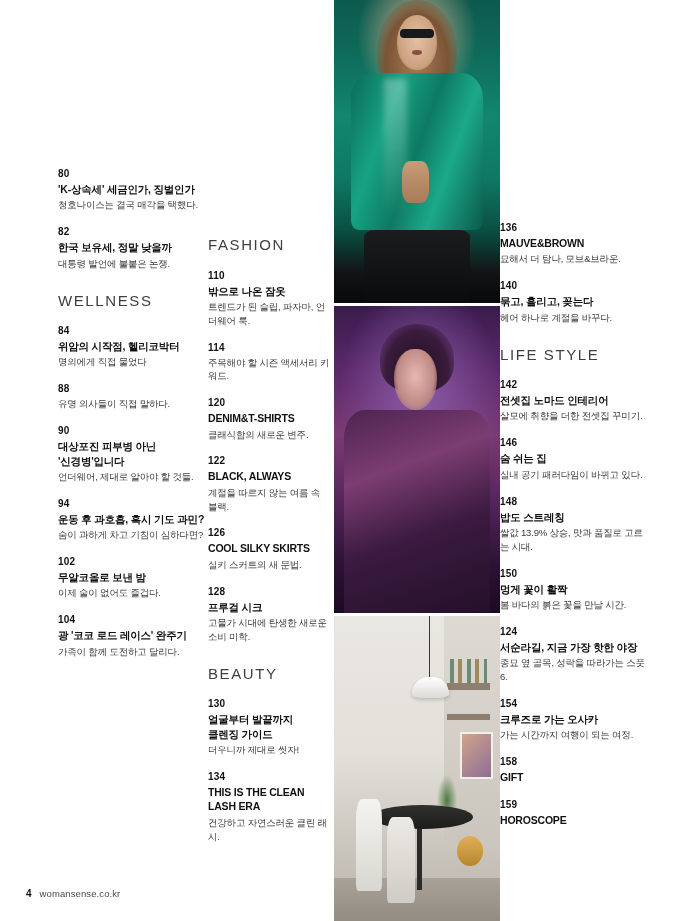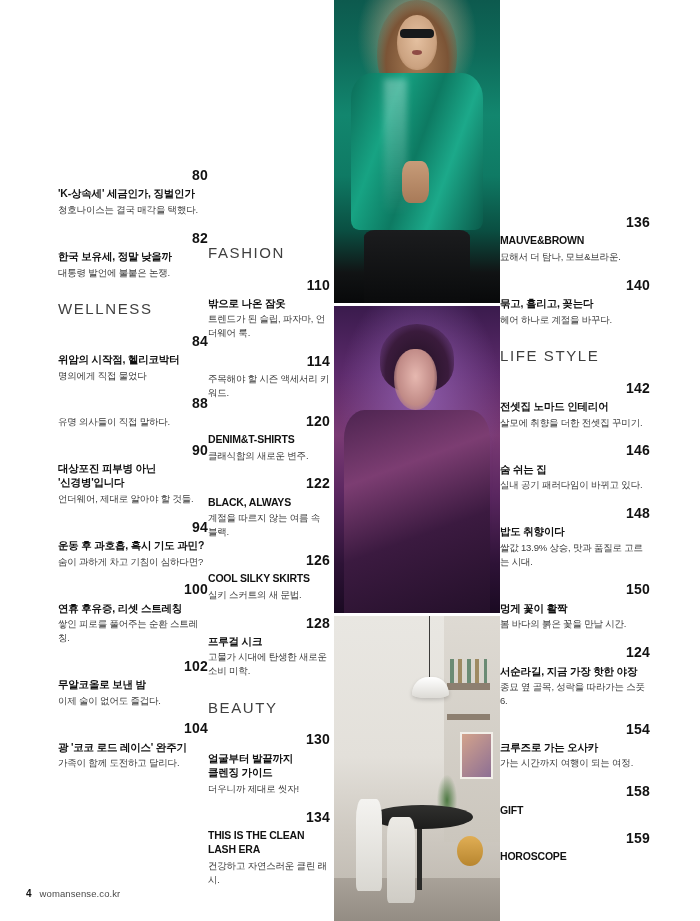--- a/index.html
+++ b/index.html
@@ -22,33 +22,32 @@
     box-sizing: border-box;
   }
 
   
   .col {
     position: absolute;
     top: 0;
     box-sizing: border-box;
   }
   .col-1 { left: 58px;  width: 150px; top: 168px; }
-  .col-2 { left: 208px; width: 122px; top: 245px; }
-  .col-3 { left: 500px; width: 150px; top: 215px; }
+  .col-2 { left: 208px; width: 122px; top: 237px; }
+  .col-3 { left: 500px; width: 150px; top: 222px; }
 
   
   .entry { margin-bottom: 14px; }
   .entry .num {
-    font-size: 14px;
+    font-size: 10px;
     font-weight: 700;
     letter-spacing: 0.2px;
     color: #111;
     margin-bottom: 3px;
     line-height: 1.1;
-    text-align: right;
   }
   .entry .title {
     font-size: 10.5px;
     font-weight: 700;
     color: #111;
     line-height: 1.38;
     letter-spacing: -0.2px;
     margin-bottom: 2px;
   }
   .entry .desc {
@@ -285,25 +284,20 @@
         <div class="num">90</div>
         <div class="title">대상포진 피부병 아닌<br>'신경병'입니다</div>
         <div class="desc">언더웨어, 제대로 알아야 할 것들.</div>
       </div>
       <div class="entry">
         <div class="num">94</div>
         <div class="title">운동 후 과호흡, 혹시 기도 과민?</div>
         <div class="desc">숨이 과하게 차고 기침이 심하다면?</div>
       </div>
       <div class="entry">
-        <div class="num">100</div>
-        <div class="title">연휴 후유증, 리셋 스트레칭</div>
-        <div class="desc">쌓인 피로를 풀어주는 순환 스트레칭.</div>
-      </div>
-      <div class="entry">
         <div class="num">102</div>
         <div class="title">무알코올로 보낸 밤</div>
         <div class="desc">이제 술이 없어도 즐겁다.</div>
       </div>
       <div class="entry">
         <div class="num">104</div>
         <div class="title">광 '코코 로드 레이스' 완주기</div>
         <div class="desc">가족이 함께 도전하고 달리다.</div>
       </div>
     </div>
@@ -367,21 +361,21 @@
         <div class="title">전셋집 노마드 인테리어</div>
         <div class="desc">살모에 취향을 더한 전셋집 꾸미기.</div>
       </div>
       <div class="entry">
         <div class="num">146</div>
         <div class="title">숨 쉬는 집</div>
         <div class="desc">실내 공기 패러다임이 바뀌고 있다.</div>
       </div>
       <div class="entry">
         <div class="num">148</div>
-        <div class="title">밥도 취향이다</div>
+        <div class="title">밥도 스트레칭</div>
         <div class="desc">쌀값 13.9% 상승, 맛과 품질로 고르는 시대.</div>
       </div>
       <div class="entry">
         <div class="num">150</div>
         <div class="title">멍게 꽃이 활짝</div>
         <div class="desc">봄 바다의 붉은 꽃을 만날 시간.</div>
       </div>
       <div class="entry">
         <div class="num">124</div>
         <div class="title">서순라길, 지금 가장 핫한 야장</div>

